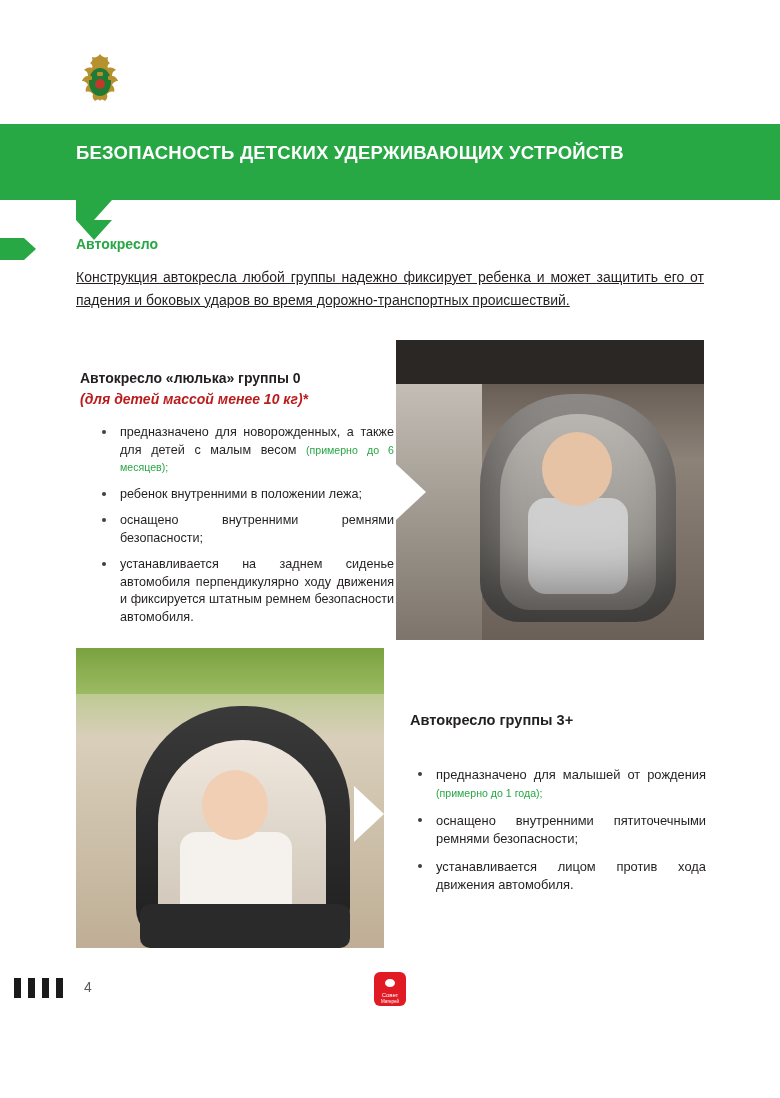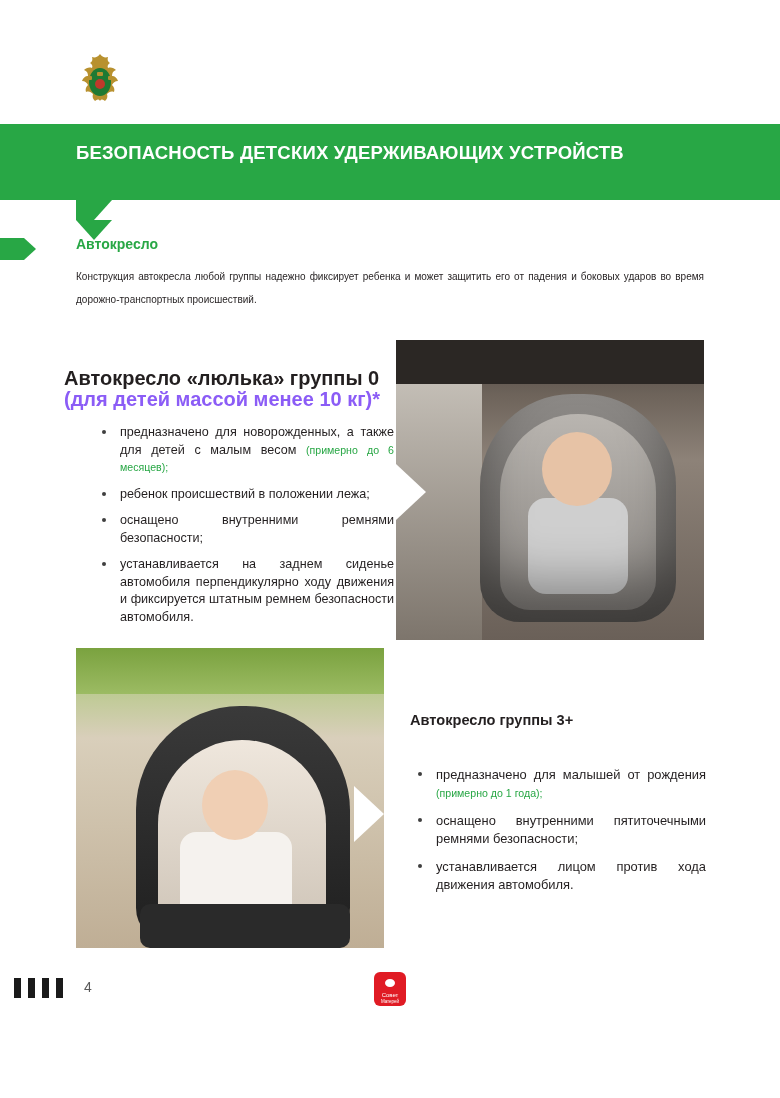--- a/index.html
+++ b/index.html
@@ -49,29 +49,29 @@
     clip-path:polygon(0 0,24px 0,36px 11px,24px 22px,0 22px);
   }
 
   
   .section-title{
     position:absolute;left:76px;top:236px;
     font-size:14px;font-weight:bold;color:#28a745;
   }
   .intro{
     position:absolute;left:76px;top:266px;width:628px;
-    font-size:10px;line-height:22.5px;text-align:justify;color:#231f20;
+    font-size:14px;line-height:22.5px;text-align:justify;color:#231f20;text-decoration:underline;
   }
 
   
   .b1-title{
-    position:absolute;left:64px;top:368px;width:320px;
-    font-size:20px;font-weight:bold;line-height:21px;color:#231f20;
-  }
-  .b1-title .green{color:#8b5cf6;display:block;}
+    position:absolute;left:80px;top:368px;width:320px;
+    font-size:14px;font-weight:bold;line-height:21px;color:#231f20;
+  }
+  .b1-title .green{color:#b91c1c;display:block;font-style:italic;}
   .b1-list{
     position:absolute;left:94px;top:424px;width:300px;
     font-size:12.6px;line-height:17.5px;color:#231f20;
   }
   .b1-list li{margin-bottom:9px;text-align:justify;}
 
   ul.dotlist{list-style:none;margin:0;padding:0;}
   ul.dotlist li{position:relative;padding-left:26px;}
   ul.dotlist li:before{
     content:"";position:absolute;left:8px;top:6px;
@@ -173,21 +173,21 @@
   <div class="section-title">Автокресло</div>
   <div class="intro">Конструкция автокресла любой группы надежно фиксирует ребенка и может защитить его от падения и боковых ударов во время дорожно-транспортных происшествий.</div>
 
   <div class="b1-title">
     <span>Автокресло «люлька» группы 0</span>
     <span class="green">(для детей массой менее 10 кг)*</span>
   </div>
 
   <ul class="dotlist b1-list">
     <li><span>предназначено для новорожденных, а также для детей с малым весом </span><span class="note">(примерно до 6 месяцев);</span></li>
-    <li><span>ребенок происшествий в положении лежа;</span></li>
+    <li><span>ребенок внутренними в положении лежа;</span></li>
     <li><span>оснащено внутренними ремнями безопасности;</span></li>
     <li><span>устанавливается на заднем сиденье автомобиля перпендикулярно ходу движения и фиксируется штатным ремнем безопасности автомобиля.</span></li>
   </ul>
 
   <div class="photo photo1">
     <div class="p1-bg"></div>
     <div class="p1-win"></div>
     <div class="p1-dark"></div>
     <div class="p1-seat"></div>
     <div class="p1-inner"></div>

